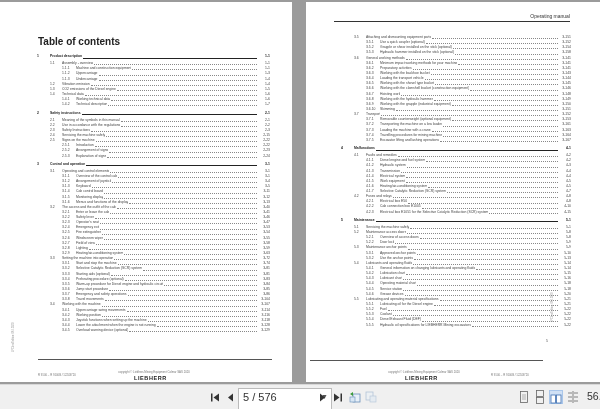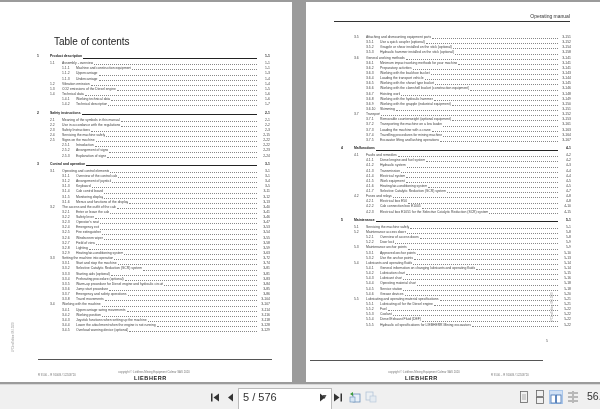--- a/index.html
+++ b/index.html
@@ -1,21 +1,21 @@
 <!DOCTYPE html>
 <html><head>
 <meta charset="utf-8">
 <style>
   * { box-sizing: border-box; margin: 0; padding: 0; }
   html, body { width: 600px; height: 409px; overflow: hidden; background: #9b9b9b; font-family: "Liberation Sans", sans-serif; }
   .viewer { position: absolute; left: 0; top: 0; width: 600px; height: 384px; background: #9b9b9b; overflow: hidden; }
   .page { position: absolute; top: 2px; background: #fff; height: 380px; overflow: hidden; }
   .page-left { left: 0; width: 292px; }
   .page-right { left: 306px; width: 294px; }
-  .toc-title { position: absolute; left: 54px; top: 34px; font-size: 10px; font-weight: normal; color: #222; }
+  .toc-title { position: absolute; left: 38px; top: 34px; font-size: 10px; font-weight: bold; color: #222; }
   .running-head { position: absolute; left: 28px; top: 11px; width: 236px; border-bottom: 1px solid #333; text-align: right; font-size: 5px; color: #333; padding-bottom: 2px; }
   .toc { position: absolute; font-size: 3.4px; color: #444; line-height: 5.15px; }
   .page-left .toc { left: 37px; top: 49px; width: 233px; }
   .page-right .toc { left: 35px; top: 33px; width: 230px; }
   .row { display: flex; align-items: flex-end; white-space: nowrap; height: 5.15px; }
   .row .num { flex: 0 0 auto; }
   .row.l1 .num { width: 13px; }
   .row.l2 { padding-left: 13px; }
   .row.l2 .num { width: 12px; }
   .row.l3 { padding-left: 25px; }

